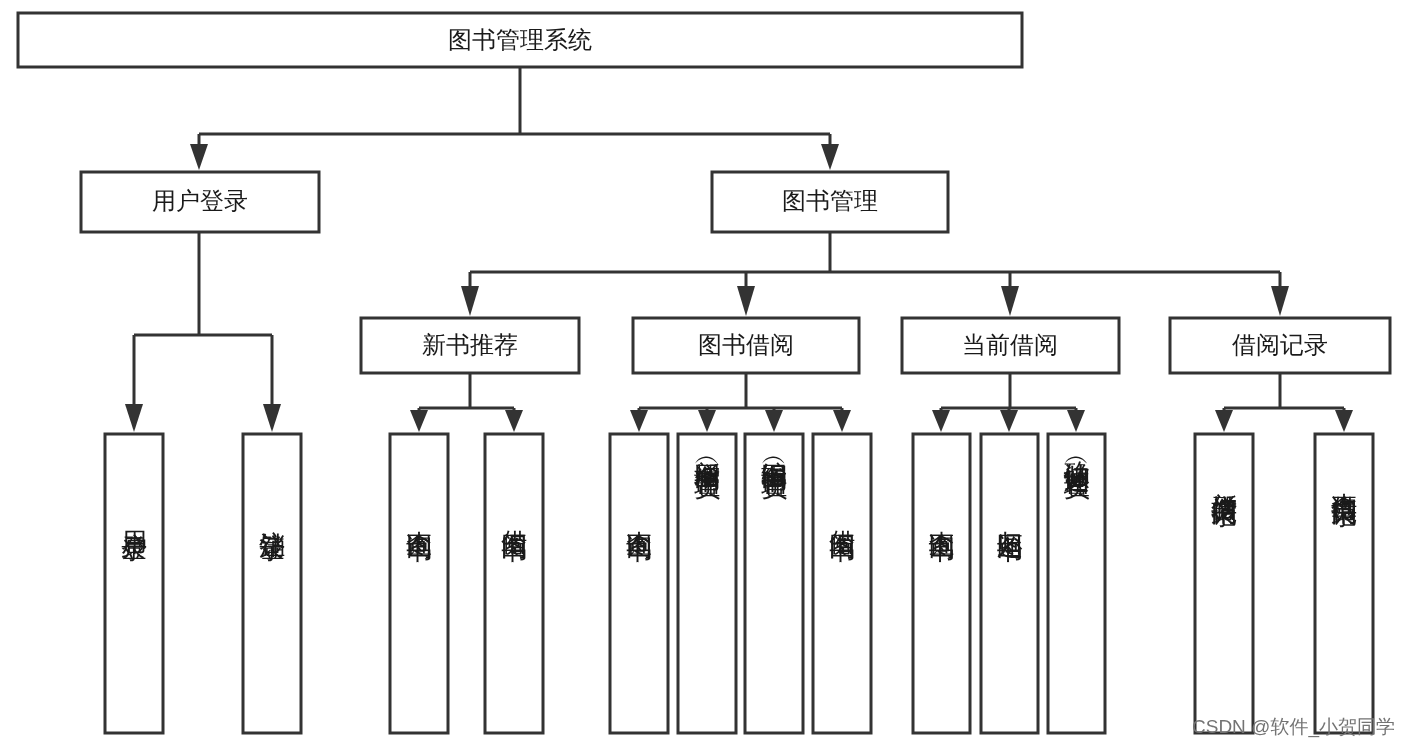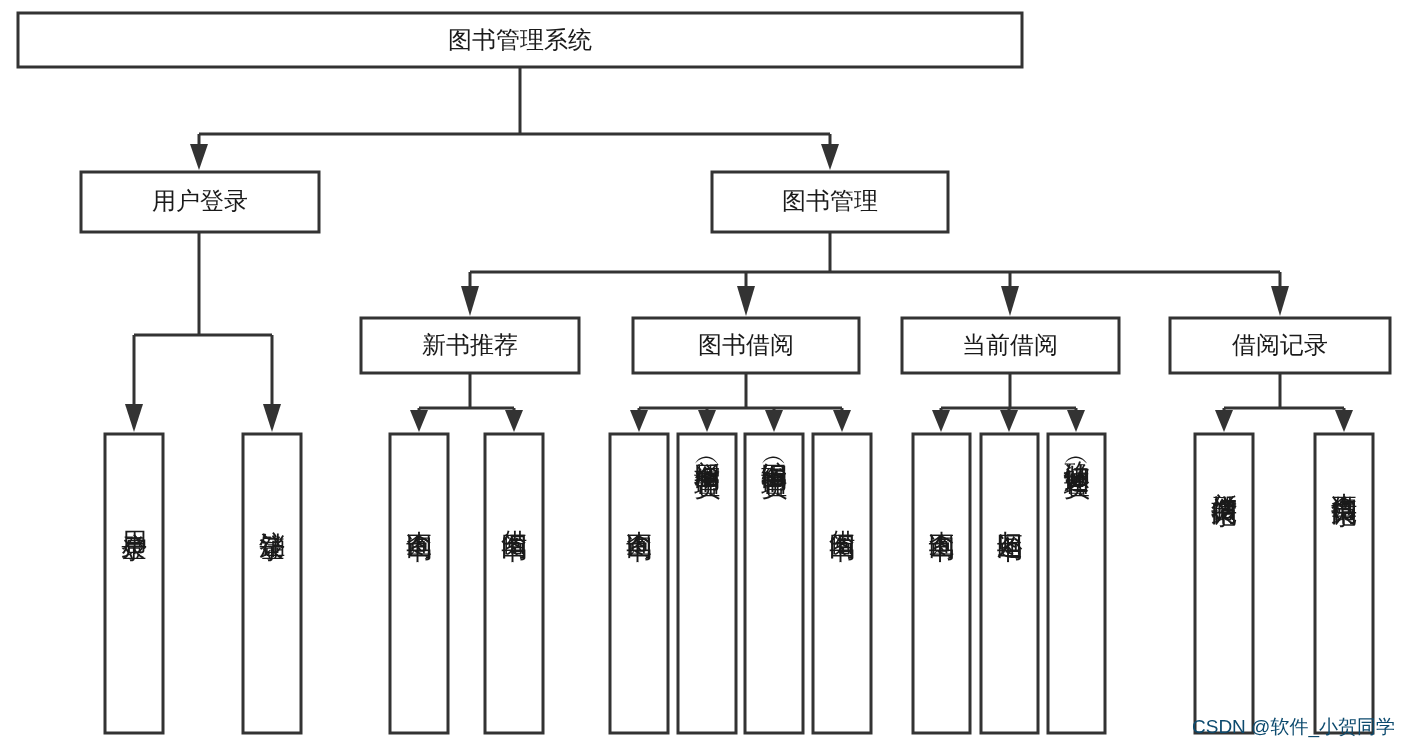--- a/index.html
+++ b/index.html
@@ -65,21 +65,21 @@
     line-height: 1.05;
     letter-spacing: 2px;
     color: #1a1a1a;
     white-space: nowrap;
     user-select: none;
   }
   .watermark {
     position: absolute;
     font-family: "Liberation Sans", "DejaVu Sans", sans-serif;
     font-size: 19px;
-    color: #0c4a6e;
+    color: #737373;
     white-space: nowrap;
     user-select: none;
     pointer-events: none;
   }
 </style>
 </head>
 <body>
 
 <div id="diagram-root">
 

